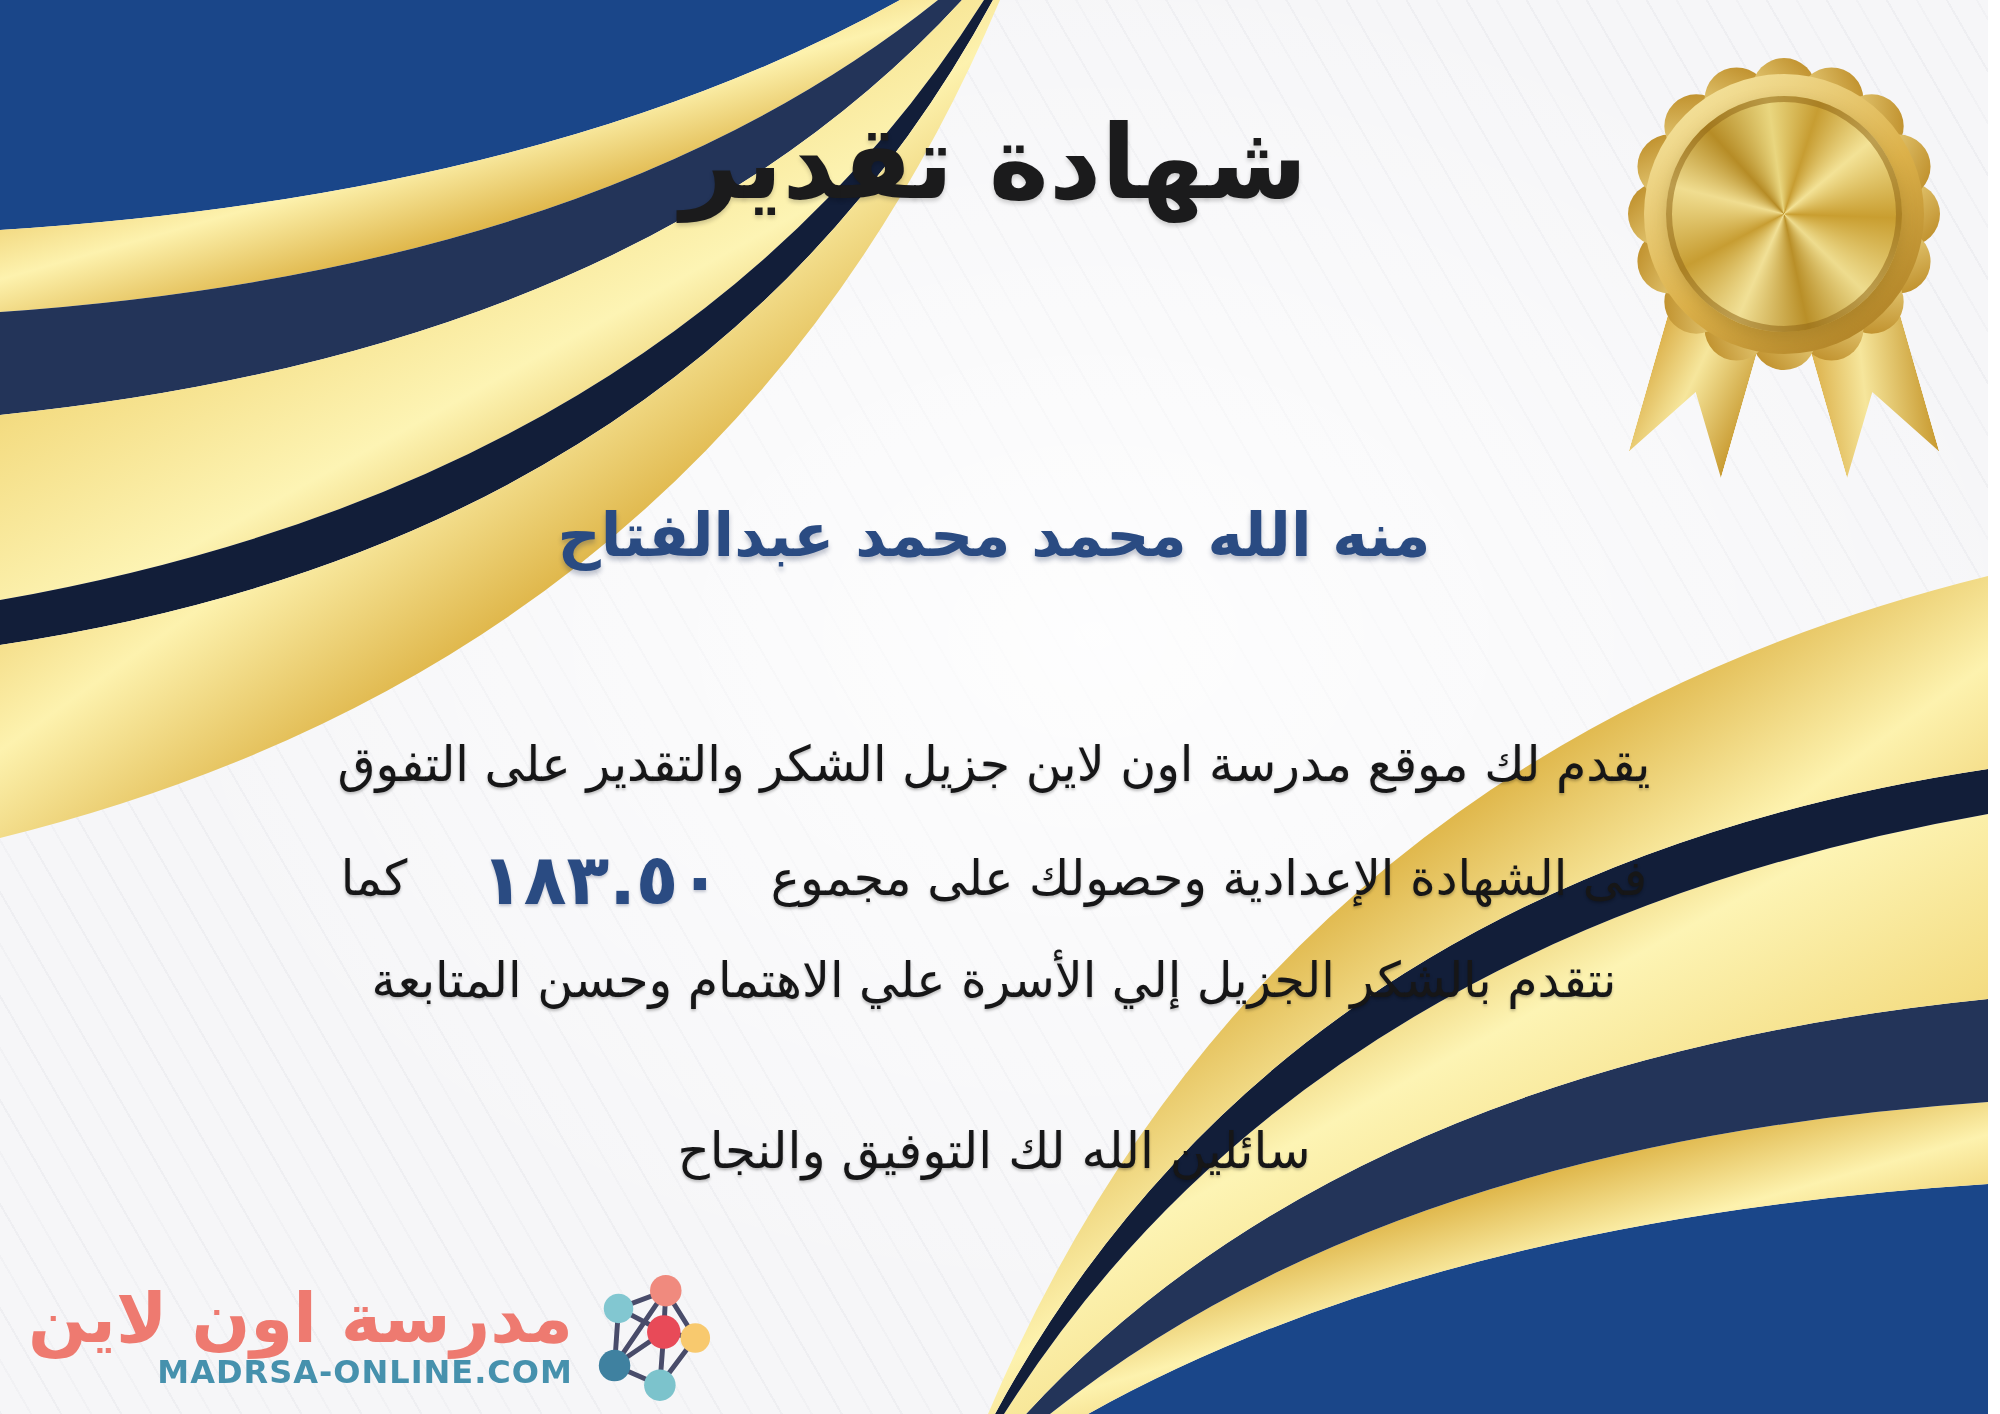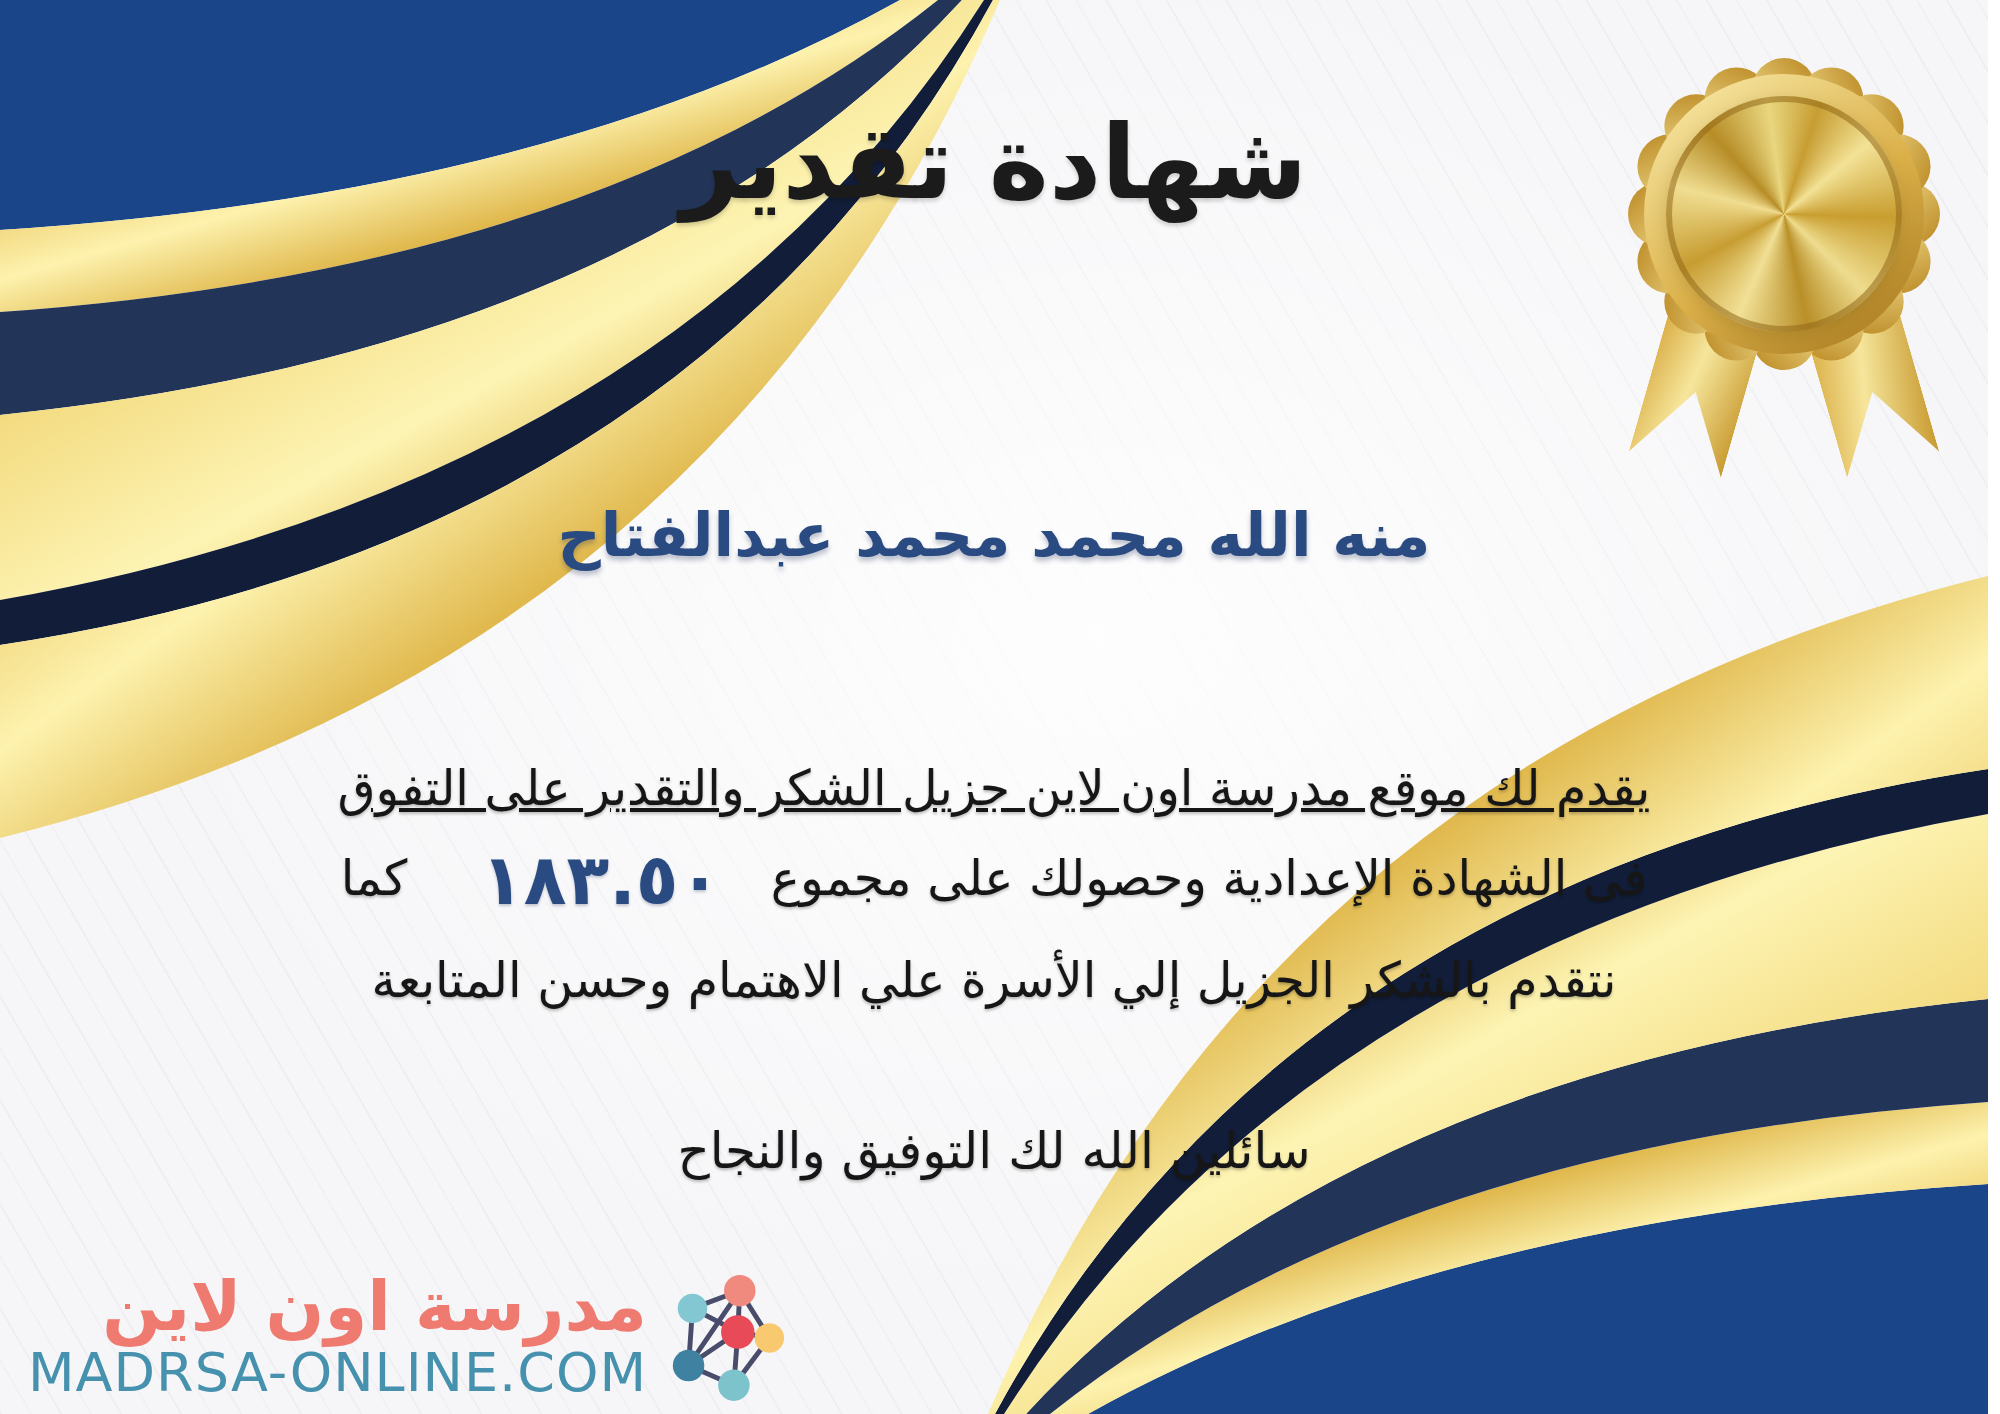--- a/index.html
+++ b/index.html
@@ -50,32 +50,32 @@
       #c79d32,#f3e296 32deg,#c99e30 74deg,#eedc8e 116deg,#b98f28 150deg,
       #f1e096 186deg,#c79d32 224deg,#f0dd90 266deg,#b68c26 300deg,#e9d67f 334deg,#c79d32 360deg);
     box-shadow: inset 0 0 0 6px rgba(146,103,24,.55), 0 6px 16px rgba(120,90,20,.25);}
   
   .txt{position:absolute; left:0; right:0; text-align:center; direction:rtl; line-height:1;}
   .title{top:112px; font-size:102px; font-weight:700; color:#1b1b1c;
     text-shadow:0 3px 4px rgba(0,0,0,.18);}
   .name{top:505px; font-size:60px; font-weight:700; color:#2a4b82;
     text-shadow:0 4px 5px rgba(26,40,80,.28);}
   .bodyline{font-size:49px; font-weight:500; color:#161617; text-shadow:0 2px 3px rgba(0,0,0,.25);}
-  .b1{top:764px;text-decoration:underline;}
+  .b1{top:740px;}
   .b2{top:845px;}
   .b3{top:956px;}
   .closing{top:1126px; font-size:50px; font-weight:500; color:#161617;
     text-shadow:0 2px 3px rgba(0,0,0,.25);}
   .score{font-size:70px; font-weight:700; color:#2a4b82; vertical-align:-9px;
     margin:0 34px 0 58px; text-shadow:0 2px 3px rgba(26,40,80,.25);}
   
   .logo{position:absolute; left:28px; bottom:12px; display:flex; align-items:center; gap:14px;}
   .logo-text{text-align:right; line-height:1.08;}
   .logo-ar{font-size:69px; font-weight:700; color:#ee7a70; direction:rtl;}
-  .logo-url{font-size:54px; font-weight:400; color:#4691ad; letter-spacing:1px;}
+  .logo-url{font-size:32px; font-weight:700; color:#4691ad; letter-spacing:1px;}
 </style>
 </head>
 <body>
 
 <div class="certificate">
 
   <svg class="corner tl" width="1000" height="840" viewBox="0 0 1000 840" preserveAspectRatio="none" aria-hidden="true">
     <defs>
       <linearGradient id="gA" x1="0" y1="0" x2="0.85" y2="1">
         <stop offset="0" stop-color="#9a6a14"></stop>

